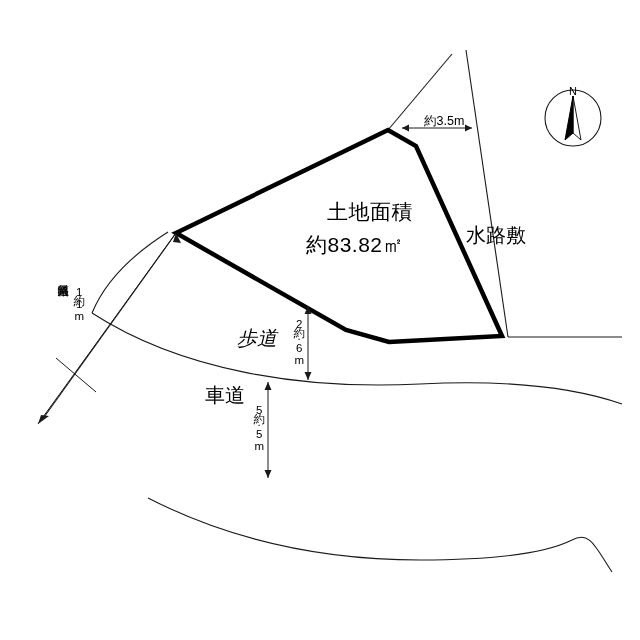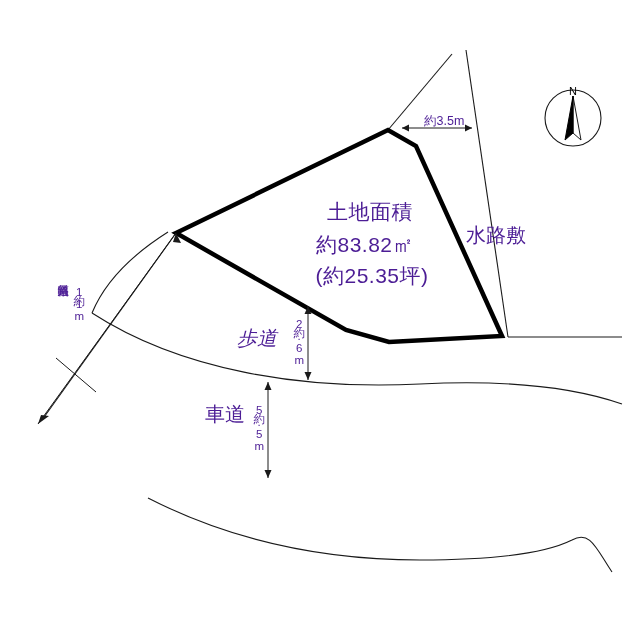--- a/index.html
+++ b/index.html
@@ -17,21 +17,21 @@
     background: #ffffff;
     overflow: hidden;
   }
   #plot-diagram svg {
     position: absolute;
     left: 0;
     top: 0;
   }
   .lbl {
     position: absolute;
-    color: #4c1d95;
+    color: #000000;
     white-space: nowrap;
     line-height: 1.15;
     text-align: center;
   }
   .lbl-area {
     font-size: 21px;
     letter-spacing: 0.5px;
   }
   .lbl-big {
     font-size: 20px;
@@ -120,29 +120,28 @@
     <g>
       <circle cx="573" cy="118" r="28" fill="#ffffff" stroke="#1a1a1a" stroke-width="1.1"></circle>
       <path d="M 573 96 L 581 140 L 573 133 Z" fill="#ffffff" stroke="#1a1a1a" stroke-width="1"></path>
       <path d="M 573 96 L 565 140 L 573 133 Z" fill="#000000" stroke="#000000" stroke-width="1"></path>
     </g>
 
   </svg>
 
   <div class="lbl lbl-area" style="left:305px; top:202px; width:130px;font-family:Liberation Mono, monospace;">土地面積</div>
 
-  <div class="lbl lbl-area" style="left:292px; top:233px; width:146px;">約83.82㎡</div>
+  <div class="lbl lbl-area" style="left:282px; top:233px; width:146px;">約83.82㎡</div>
 
-  <div class="lbl lbl-area" style="left:294px; top:264px; width:156px;">(約25.35坪)</div>
 
   <div class="lbl lbl-big" style="left:452px; top:203px; width:88px;">水路敷</div>
 
   <div class="lbl lbl-big" style="left:224px; top:306px; width:66px;font-style:italic;">歩道</div>
 
-  <div class="lbl lbl-big" style="left:192px; top:382px; width:66px;">車道</div>
+  <div class="lbl lbl-big" style="left:192px; top:363px; width:66px;">車道</div>
 
   <div class="lbl lbl-small" style="left:424px; top:114px;">約3.5m</div>
 
   <div class="lbl lbl-tiny vert" style="left:292px; top:318px;">約2.6m</div>
 
   <div class="lbl lbl-tiny vert" style="left:252px; top:404px;">約5.5m</div>
 
   <div class="lbl lbl-tiny vert" style="left:56px; top:276px;">道路幅員</div>
 
   <div class="lbl lbl-tiny vert" style="left:72px; top:286px;">約11m</div>

